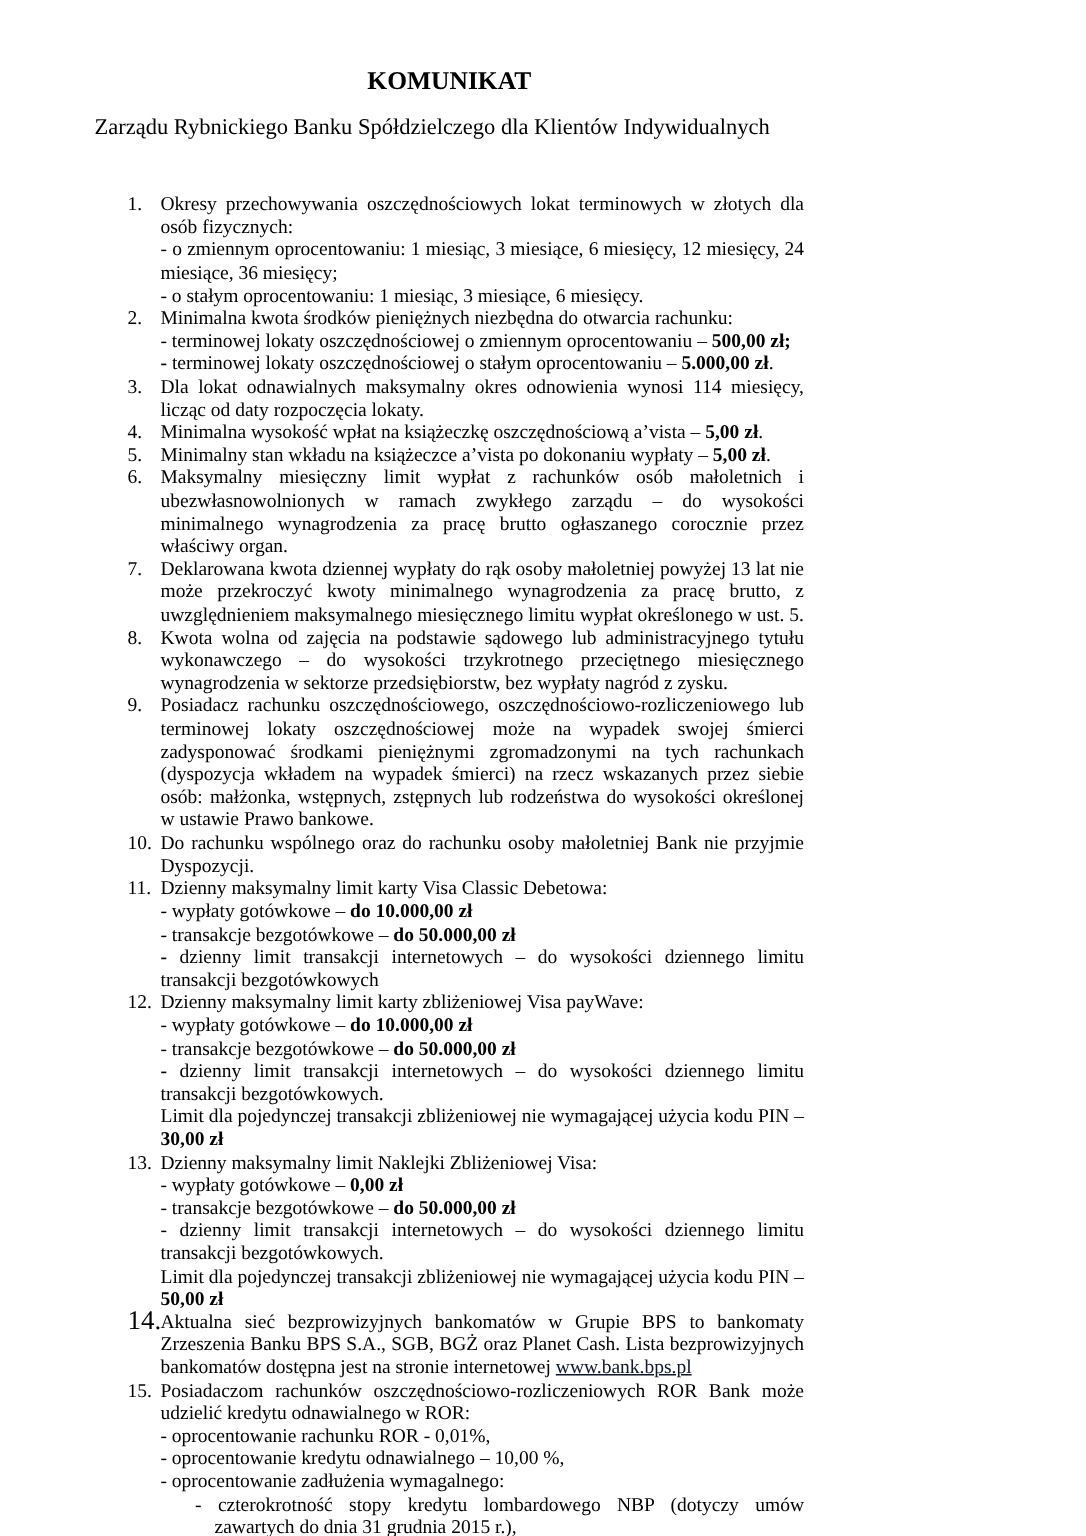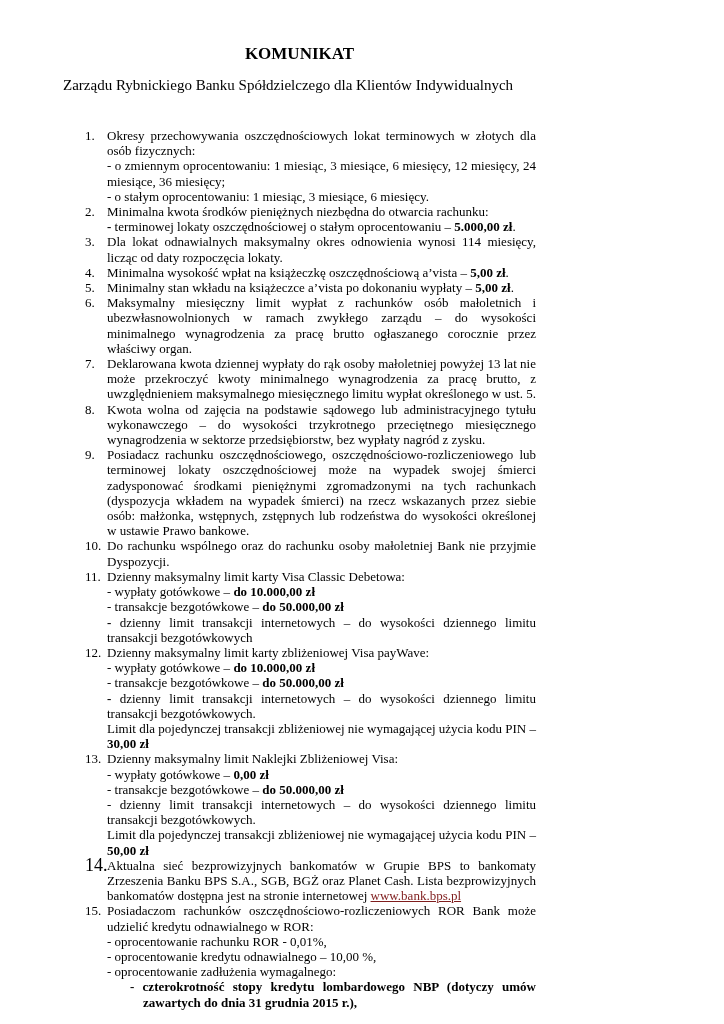--- a/index.html
+++ b/index.html
@@ -48,21 +48,20 @@
   .content {
     flex: 1 1 auto;
     min-width: 0;
   }
   .para {
     text-align: justify;
   }
   .indent-1 {
     padding-left: 36px;
     text-indent: -13px;
-    font-weight: bold;
   }
   .bold {
     font-weight: bold;
   }
   .link {
     text-decoration: underline;
     cursor: pointer;
   }
   .footer {
     margin-top: 20px;
@@ -82,20 +81,21 @@
         <div class="content">
           <div class="para"><span class="">Okresy przechowywania oszczędnościowych lokat terminowych w złotych dla osób fizycznych:</span></div>
           <div class="para"><span class="">- o zmiennym oprocentowaniu: 1 miesiąc, 3 miesiące, 6 miesięcy, 12 miesięcy, 24 miesiące, 36 miesięcy;</span></div>
           <div class="para"><span class="">- o stałym oprocentowaniu: 1 miesiąc, 3 miesiące, 6 miesięcy.</span></div>
         </div>
       </div>
       <div class="item">
         <div class="num">2.</div>
         <div class="content">
           <div class="para"><span class="">Minimalna kwota środków pieniężnych niezbędna do otwarcia rachunku:</span></div>
+          <div class="para"><span class="">- terminowej lokaty oszczędnościowej o zmiennym oprocentowaniu – </span><span class="bold">500,00 zł;</span></div>
           <div class="para"><span class="bold">- </span><span class="">terminowej lokaty oszczędnościowej o stałym oprocentowaniu – </span><span class="bold">5.000,00 zł</span><span class="">.</span></div>
         </div>
       </div>
       <div class="item">
         <div class="num">3.</div>
         <div class="content">
           <div class="para"><span class="">Dla lokat odnawialnych maksymalny okres odnowienia wynosi 114 miesięcy, licząc od daty rozpoczęcia lokaty.</span></div>
         </div>
       </div>
       <div class="item">
@@ -165,21 +165,21 @@
           <div class="para"><span class="">Dzienny maksymalny limit Naklejki Zbliżeniowej Visa:</span></div>
           <div class="para"><span class="">- wypłaty gotówkowe – </span><span class="bold">0,00 zł</span></div>
           <div class="para"><span class="">- transakcje bezgotówkowe – </span><span class="bold">do 50.000,00 zł</span></div>
           <div class="para"><span class="">- dzienny limit transakcji internetowych – do wysokości dziennego limitu transakcji bezgotówkowych.</span></div>
           <div class="para"><span class="">Limit dla pojedynczej transakcji zbliżeniowej nie wymagającej użycia kodu PIN – </span><span class="bold">50,00 zł</span></div>
         </div>
       </div>
       <div class="item">
         <div class="num num-large">14.</div>
         <div class="content">
-          <div class="para"><span class="">Aktualna sieć bezprowizyjnych bankomatów w Grupie BPS to bankomaty Zrzeszenia Banku BPS S.A., SGB, BGŻ oraz Planet Cash. Lista bezprowizyjnych bankomatów dostępna jest na stronie internetowej </span><a class="link" style="color: #7f1d1d;">www.bank.bps.pl</a></div>
+          <div class="para"><span class="">Aktualna sieć bezprowizyjnych bankomatów w Grupie BPS to bankomaty Zrzeszenia Banku BPS S.A., SGB, BGŻ oraz Planet Cash. Lista bezprowizyjnych bankomatów dostępna jest na stronie internetowej </span><a class="link" style="color: #0f172a;">www.bank.bps.pl</a></div>
         </div>
       </div>
       <div class="item">
         <div class="num">15.</div>
         <div class="content">
           <div class="para"><span class="">Posiadaczom rachunków oszczędnościowo-rozliczeniowych ROR Bank może udzielić kredytu odnawialnego w ROR:</span></div>
           <div class="para"><span class="">- oprocentowanie rachunku ROR - 0,01%,</span></div>
           <div class="para"><span class="">- oprocentowanie kredytu odnawialnego – 10,00 %,</span></div>
           <div class="para"><span class="">- oprocentowanie zadłużenia wymagalnego:</span></div>
           <div class="para indent-1"><span class="">- czterokrotność stopy kredytu lombardowego NBP (dotyczy umów zawartych do dnia 31 grudnia 2015 r.),</span></div>

